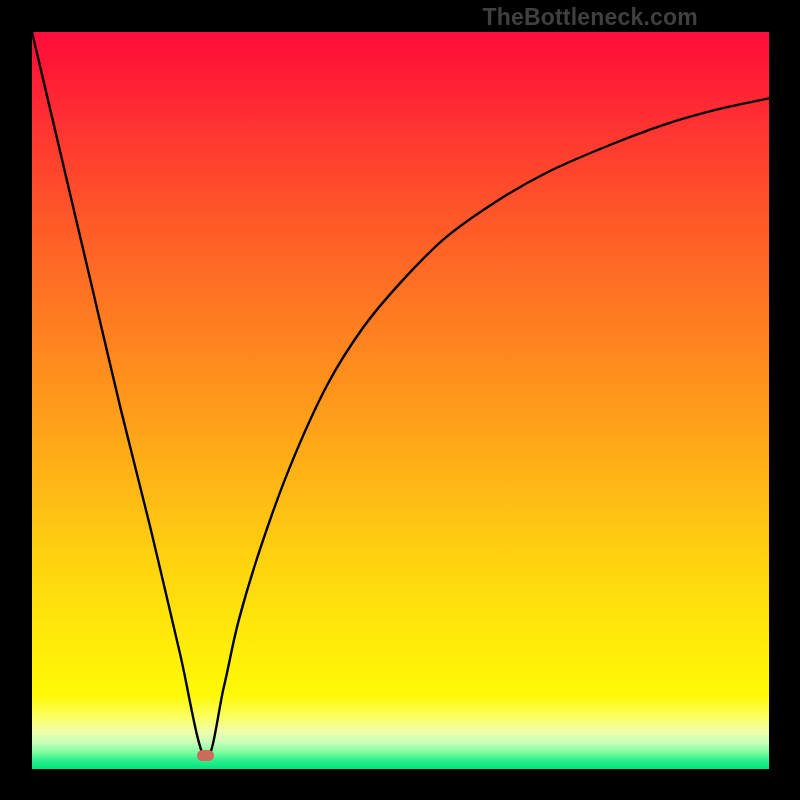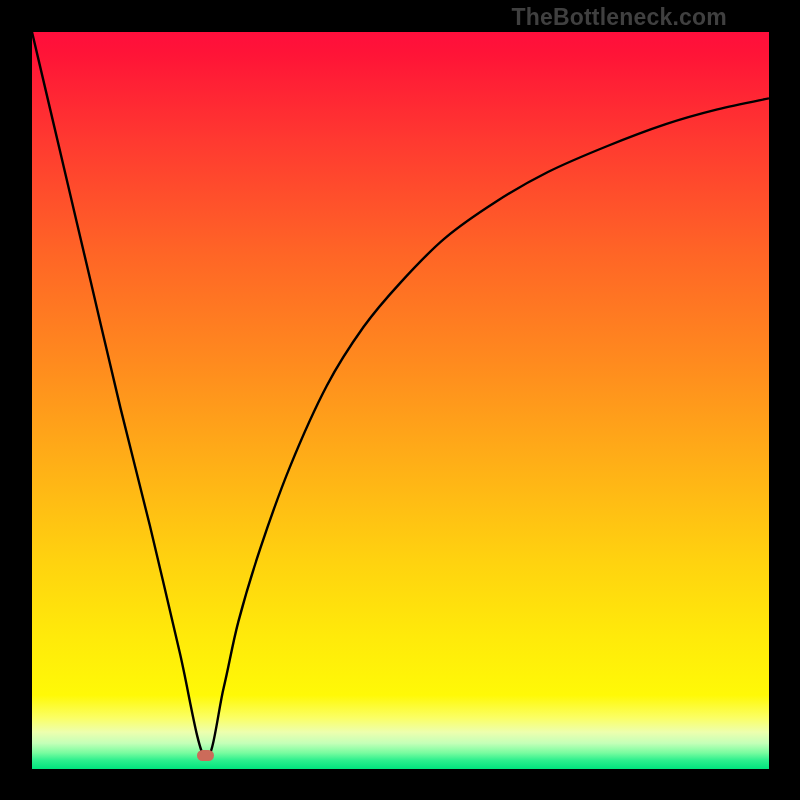--- a/index.html
+++ b/index.html
@@ -9,21 +9,20 @@
     height: 800px;
     overflow: hidden;
     background: #000;
     font-family: Arial, Helvetica, sans-serif;
   }
   .frame {
     position: relative;
     width: 708px;
     height: 800px;
     background: #000;
-    padding-left: 29px;
   }
   .attribution {
     position: absolute;
     top: 4px;
     right: 10px;
     color: #404040;
     font-size: 23px;
     font-weight: bold;
     letter-spacing: 0.2px;
     z-index: 10;

